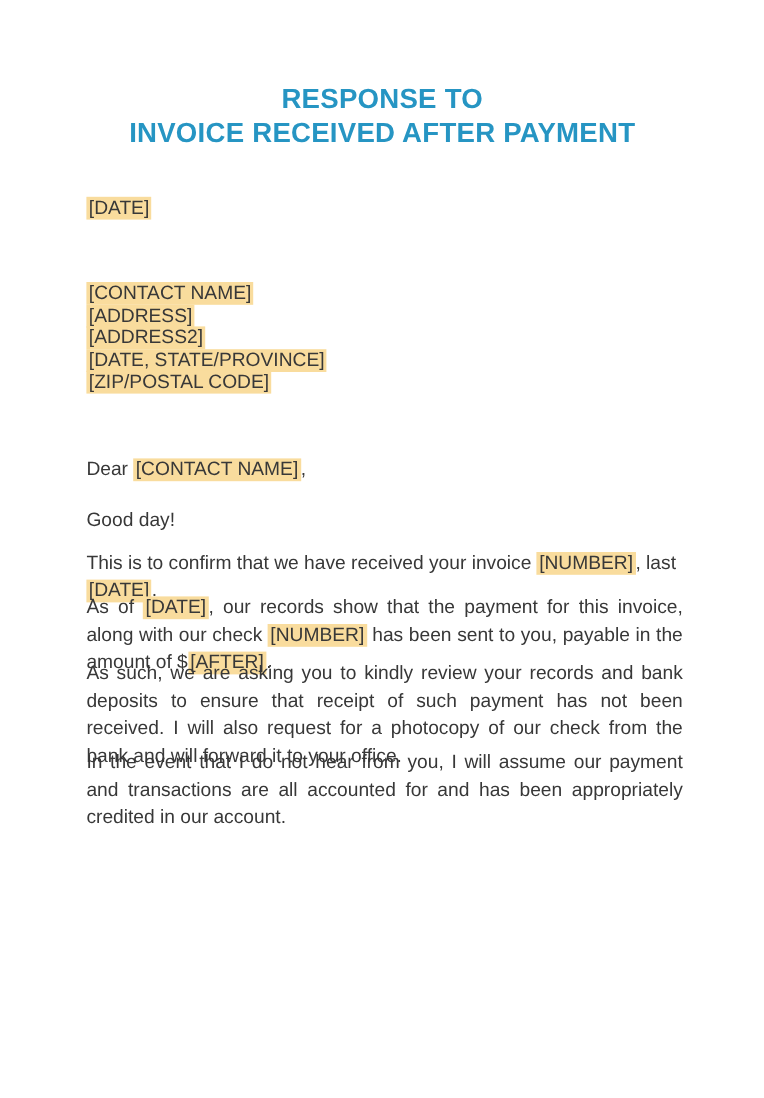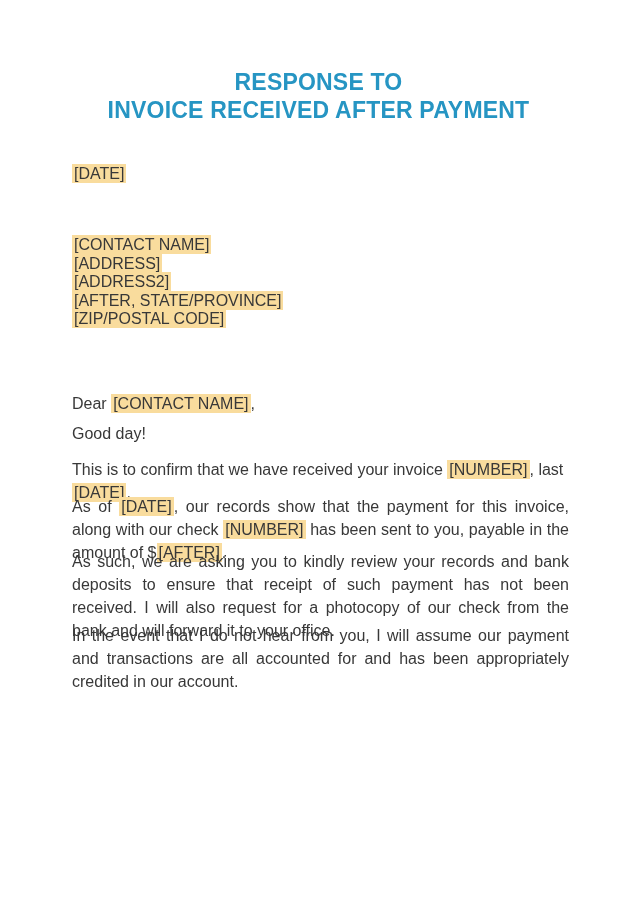--- a/index.html
+++ b/index.html
@@ -45,21 +45,21 @@
   .hl {
     background: var(--c-highlight);
     padding: 1px 2px;
   }
   .date-line   { top: 162px; }
   .address-block {
     top: 236px;
     line-height: 18.6px;
   }
   .address-block .addr-line { margin-bottom: 0; }
-  .salutation  { top: 392px; }
+  .salutation  { top: 380px; }
   .greeting    { top: 422px; }
   .para-confirm{ top: 458px; }
   .para-asof   { top: 495px; }
   .para-assuch { top: 550px; }
   .para-event  { top: 624px; }
   .logo {
     position: absolute;
     top: 828px;
     left: 256px;
     color: var(--c-navy);
@@ -98,21 +98,21 @@
   </div>
 
   <div class="body-text date-line">
     <span class="hl">[DATE]</span>
   </div>
 
   <div class="body-text address-block">
     <div class="addr-line"><span class="hl">[CONTACT NAME]</span></div>
     <div class="addr-line"><span class="hl">[ADDRESS]</span></div>
     <div class="addr-line"><span class="hl">[ADDRESS2]</span></div>
-    <div class="addr-line"><span class="hl">[AFTER, STATE/PROVINCE]</span></div>
+    <div class="addr-line"><span class="hl">[DATE, STATE/PROVINCE]</span></div>
     <div class="addr-line"><span class="hl">[ZIP/POSTAL CODE]</span></div>
   </div>
 
   <div class="body-text salutation"><span>Dear </span><span class="hl">[CONTACT NAME]</span><span>,</span></div>
 
   <div class="body-text greeting">Good day!</div>
 
   <div class="body-text para-confirm"><span>This is to confirm that we have received your invoice </span><span class="hl">[NUMBER]</span><span>, last </span><span class="hl">[DATE]</span><span>.</span></div>
 
   <div class="body-text para-asof justified"><span>As of </span><span class="hl">[DATE]</span><span>, our records show that the payment for this invoice, along with our check </span><span class="hl">[NUMBER]</span><span> has been sent to you, payable in the amount of $</span><span class="hl">[AFTER]</span><span>.</span></div>

